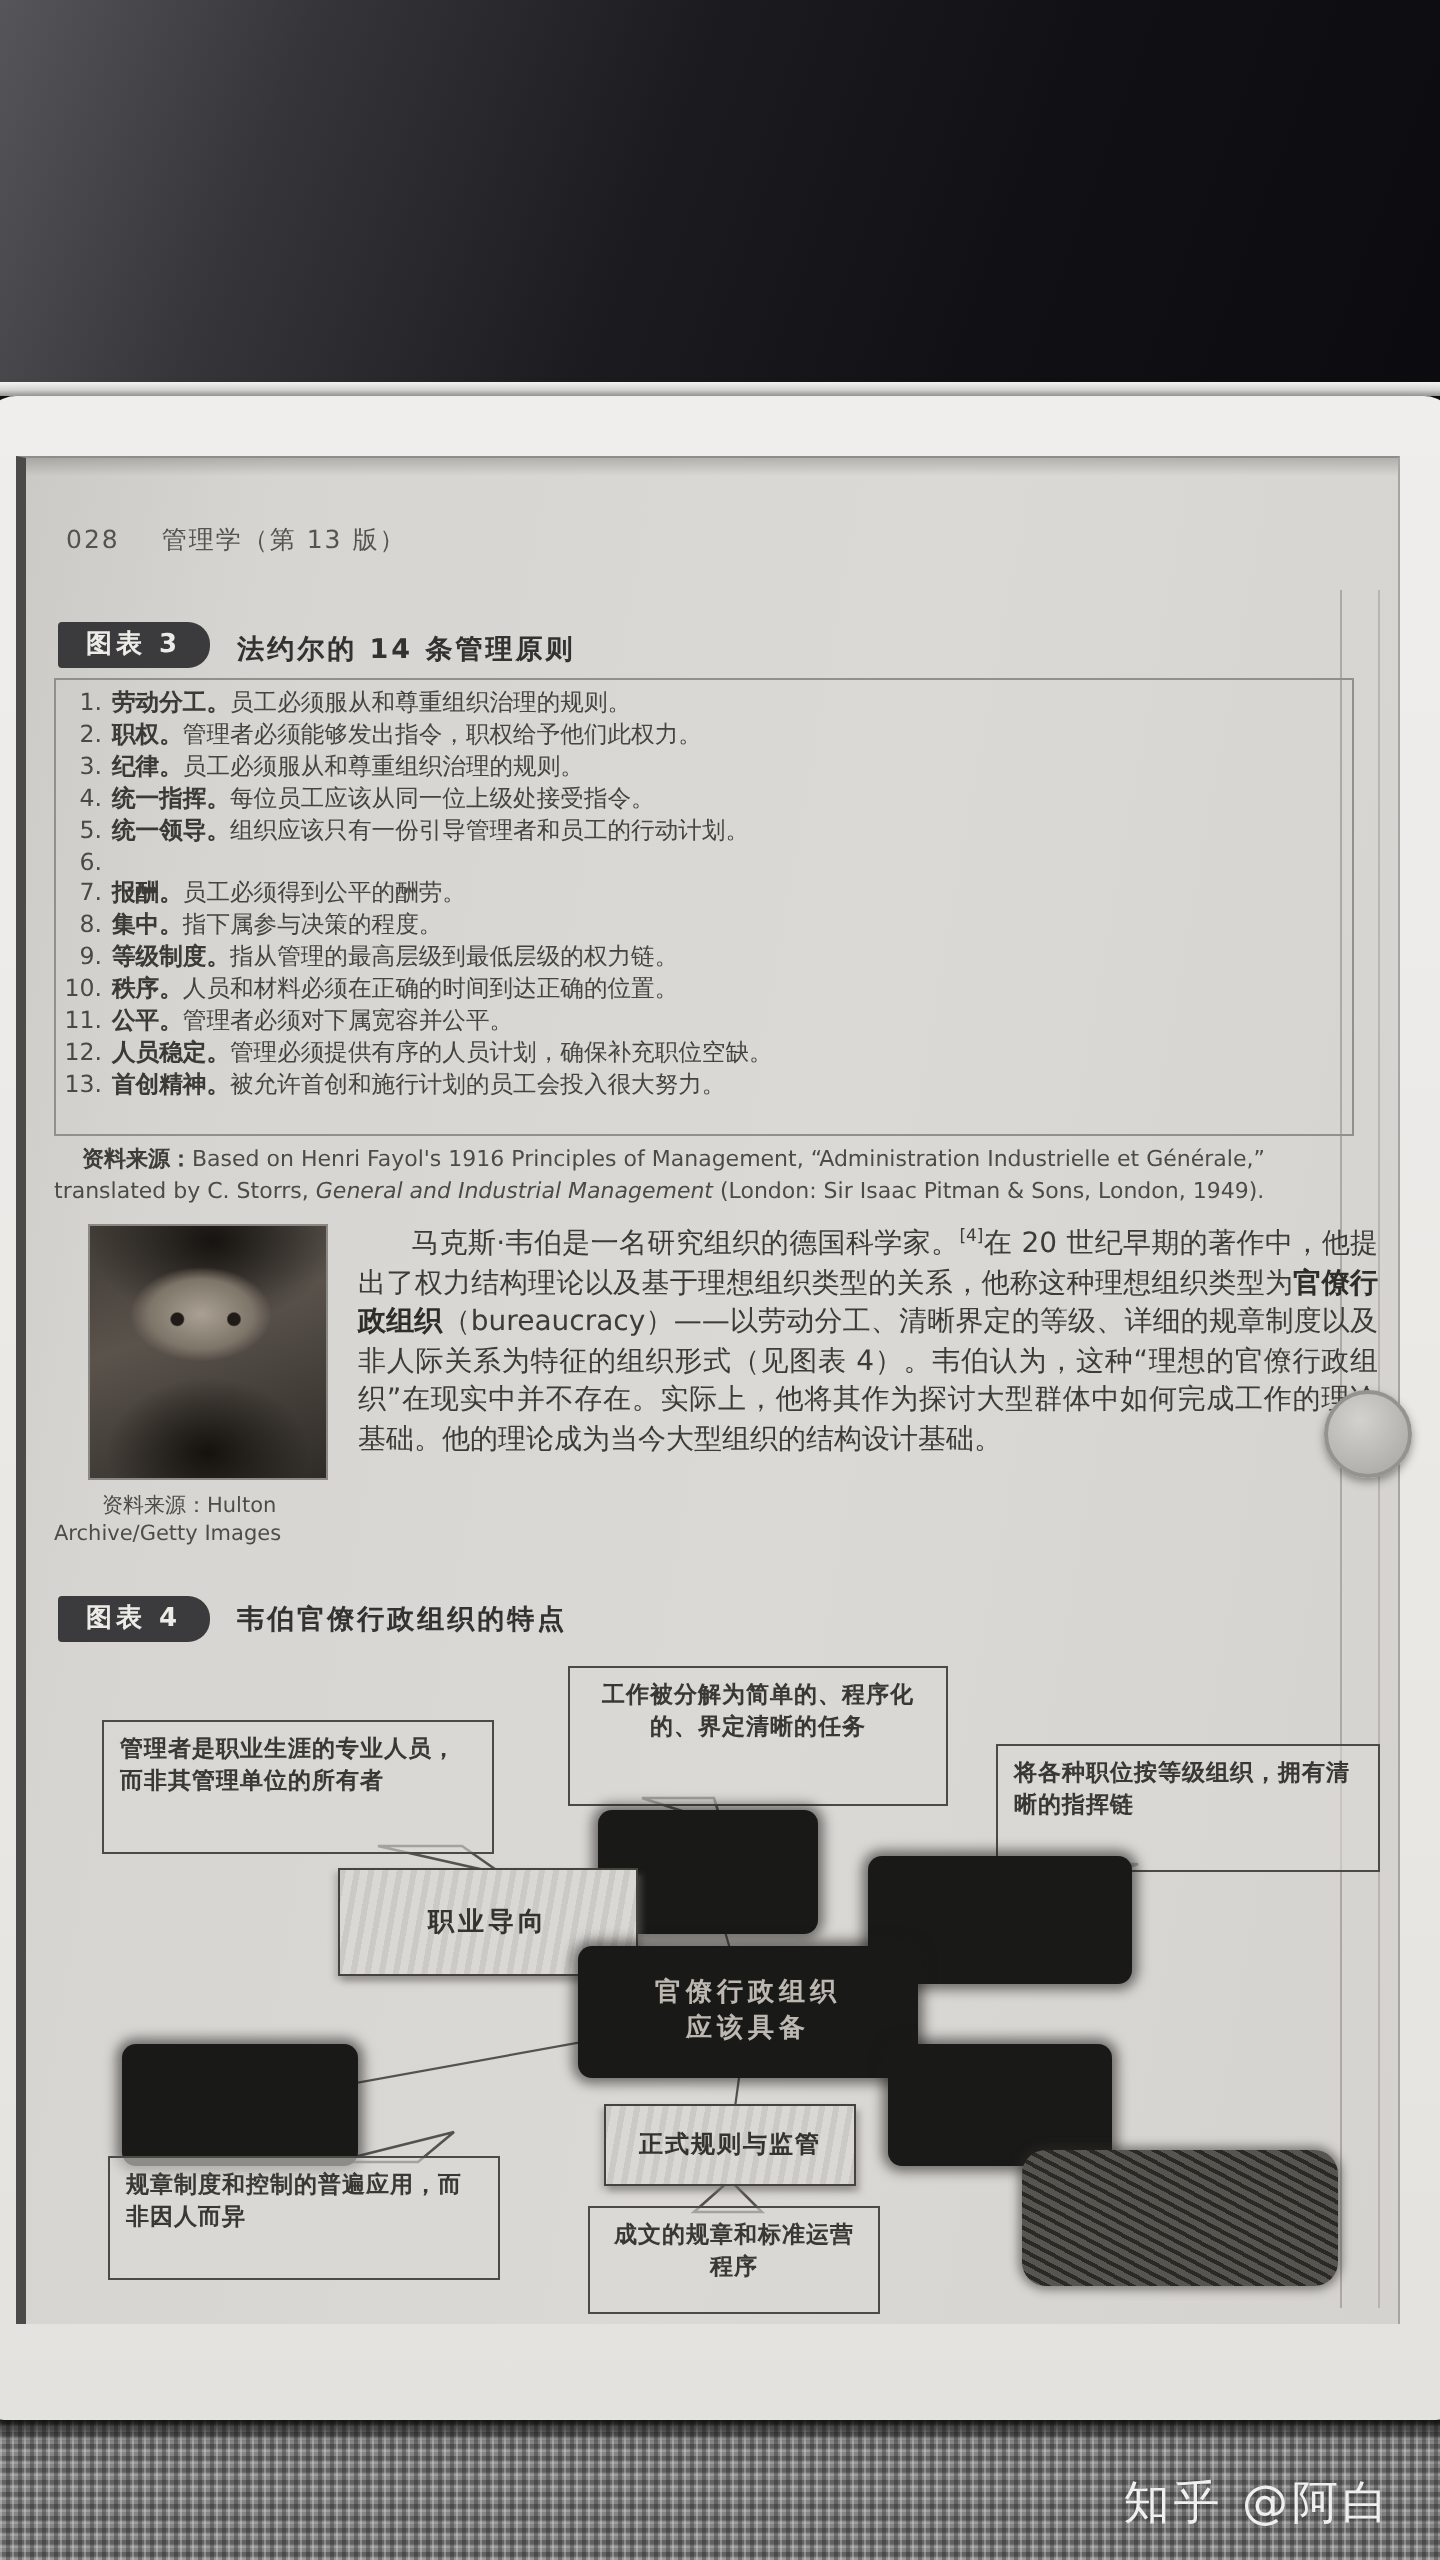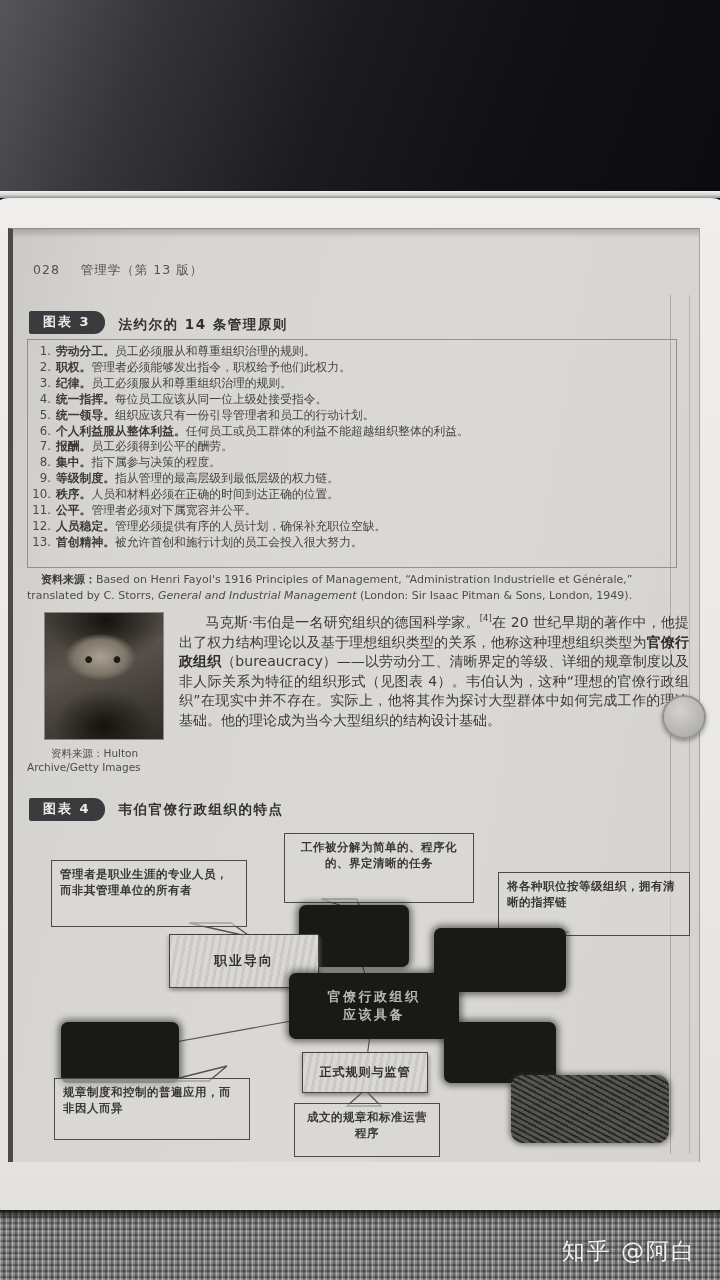--- a/index.html
+++ b/index.html
@@ -141,21 +141,20 @@
           <div class="li">
               <span class="n">4.</span>
               <span><span class="term">统一指挥。</span><span>每位员工应该从同一位上级处接受指令。</span></span>
             </div>
           <div class="li">
               <span class="n">5.</span>
               <span><span class="term">统一领导。</span><span>组织应该只有一份引导管理者和员工的行动计划。</span></span>
             </div>
           <div class="li">
               <span class="n">6.</span>
-              <span><span class="term">个人利益服从整体利益。</span><span>任何员工或员工群体的利益不能超越组织整体的利益。</span></span>
             </div>
           <div class="li">
               <span class="n">7.</span>
               <span><span class="term">报酬。</span><span>员工必须得到公平的酬劳。</span></span>
             </div>
           <div class="li">
               <span class="n">8.</span>
               <span><span class="term">集中。</span><span>指下属参与决策的程度。</span></span>
             </div>
           <div class="li">

